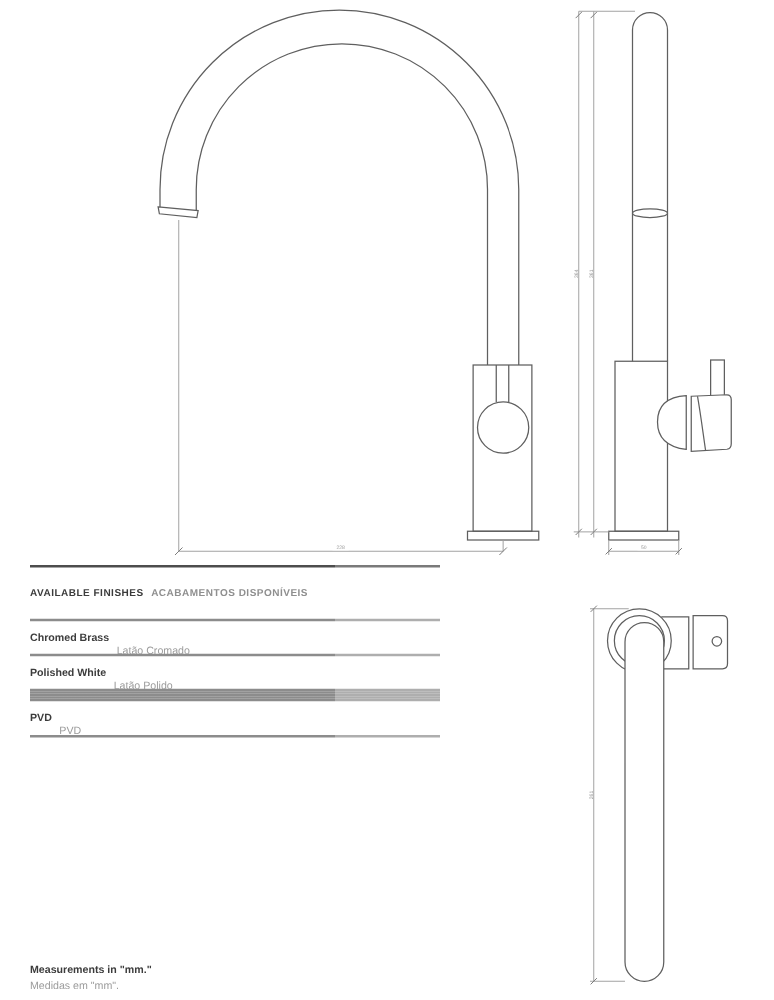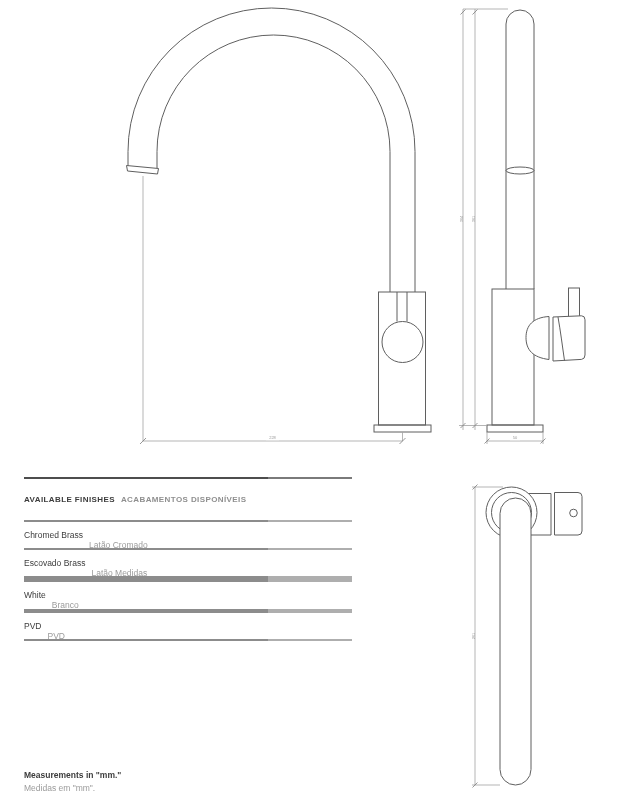--- a/index.html
+++ b/index.html
@@ -11,34 +11,34 @@
     overflow:hidden;
   }
   svg{position:absolute;display:block;}
   .ln{stroke:#5f5f5f;stroke-width:1;fill:none;}
   .lnw{stroke:#5f5f5f;stroke-width:1;fill:#ffffff;}
   .dim{stroke:#a2a2a2;stroke-width:0.8;fill:none;}
   .tick{stroke:#7d7d7d;stroke-width:0.8;fill:none;}
   .dimtxt{fill:#9a9a9a;font-family:"Liberation Sans",sans-serif;font-size:4px;}
   
   #finishes{
-    position:absolute;left:24px;top:477px;width:328px;
+    position:absolute;left:24px;top:452px;width:328px;
   }
   .t-line{height:2px;background:linear-gradient(to right,#8c8c8c 0 74.4%,#aeaeae 74.4% 100%);}
   .t-line.top{background:linear-gradient(to right,#4d4d4d 0 74.4%,#7a7a7a 74.4% 100%);}
   .t-header{
     height:41px;display:flex;align-items:center;gap:6px;
     font-size:8px;letter-spacing:0.4px;font-weight:bold;color:#3c3c3c;
   }
   .t-header .pt{color:#8f8f8f;}
   .t-row{
     height:26.2px;display:flex;align-items:center;gap:6px;
     font-size:8.5px;color:#3c3c3c;
   }
-  .t-row .en{font-weight:normal;}
+  .t-row .en{font-weight:bold;}
   .t-row .pt{color:#9b9b9b;margin-top:20px;}
   
   #footer{position:absolute;left:24px;top:770px;}
   #footer .en{font-size:8.5px;font-weight:bold;color:#3c3c3c;}
   #footer .pt{font-size:8.5px;color:#9b9b9b;margin-top:3px;}
 </style>
 </head>
 <body>
 
 <div id="page">
@@ -129,33 +129,29 @@
     </div>
     <div class="t-line"></div>
 
     <div class="t-row">
       <span class="en">Chromed Brass</span>
       <span class="pt">Latão Cromado</span>
     </div>
     <div class="t-line"></div>
 
     <div class="t-row">
-      <span class="en">Escovado Brass</span>
-      <span class="pt">Latão Medidas</span>
+      <span class="en">Polished White</span>
+      <span class="pt">Latão Polido</span>
     </div>
     <div class="t-line"></div>
 
     <div class="t-line"></div>
 
     <div class="t-line"></div>
 
-    <div class="t-row">
-      <span class="en">White</span>
-      <span class="pt">Branco</span>
-    </div>
     <div class="t-line"></div>
 
     <div class="t-line"></div>
 
     <div class="t-row">
       <span class="en">PVD</span>
       <span class="pt">PVD</span>
     </div>
     <div class="t-line"></div>
   </div>

